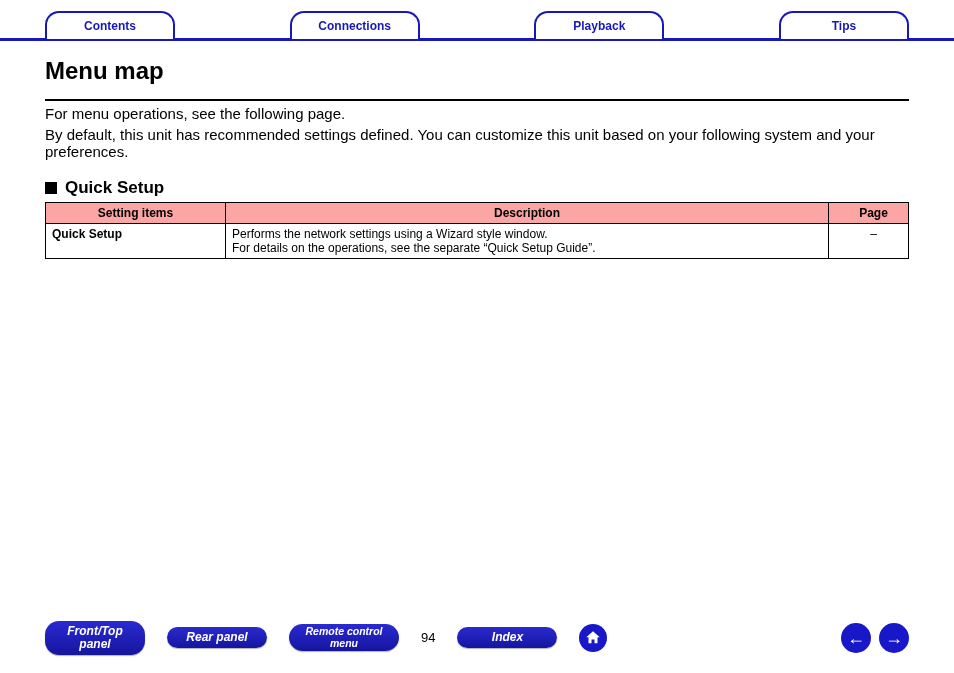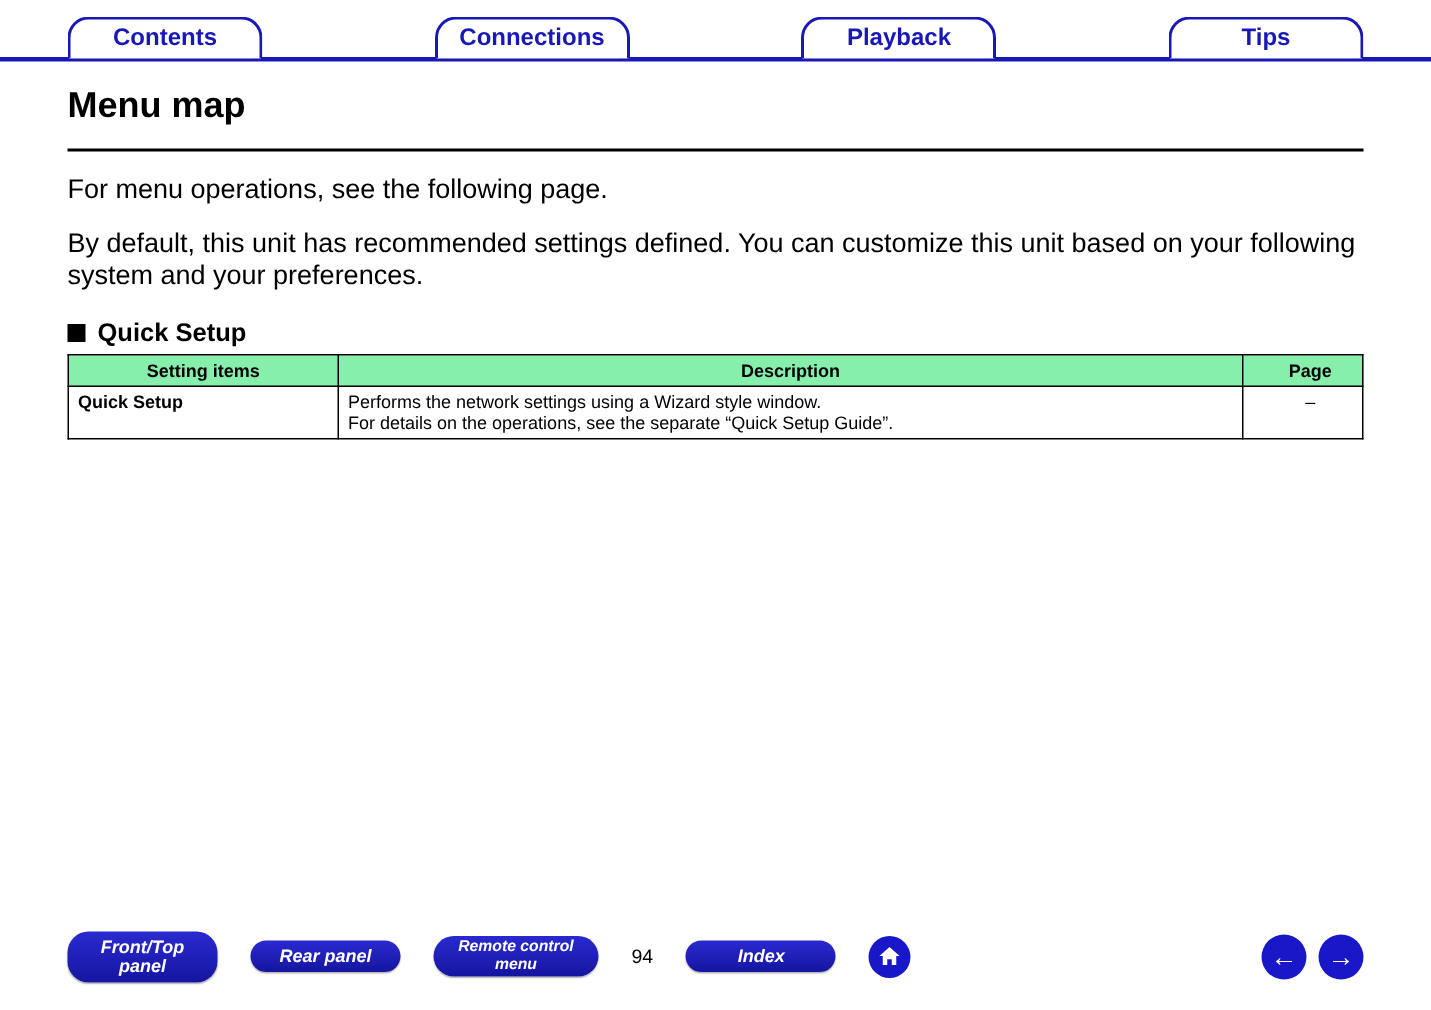--- a/index.html
+++ b/index.html
@@ -25,21 +25,21 @@
     height: 28px;
     border: 2px solid #1818b8;
     border-bottom: none;
     border-top-left-radius: 14px;
     border-top-right-radius: 14px;
     display: flex;
     align-items: center;
     justify-content: center;
     font-weight: bold;
     color: #1818b8;
-    font-size: 16px;
+    font-size: 12px;
     background: #fff;
     cursor: pointer;
     position: relative;
     bottom: -1px;
   }
   .tab.active {
     background: #1818b8;
     color: #fff;
   }
 
@@ -47,22 +47,22 @@
     padding: 10px 45px 0 45px;
   }
   h1.page-title {
     font-size: 24px;
     font-weight: bold;
     margin: 6px 0 4px 0;
     padding-bottom: 14px;
     border-bottom: 2px solid #000;
   }
   .intro p {
-    margin: 15px 0;
-    font-size: 18px;
+    margin: 4px 0;
+    font-size: 15px;
   }
   .section-head {
     display: flex;
     align-items: center;
     gap: 8px;
     margin-top: 18px;
     margin-bottom: 4px;
   }
   .sq {
     width: 12px;
@@ -81,21 +81,21 @@
   }
   table.settings th, table.settings td {
     border: 1px solid #000;
     padding: 3px 6px;
     text-align: left;
     vertical-align: top;
   }
   table.settings th {
     text-align: center;
     font-weight: bold;
-    background: #86efac;
+    background: #fca5a5;
   }
   table.settings td.center { text-align:center; }
   table.settings .col-item { width: 180px; font-weight: bold;}
   table.settings .col-page { width: 80px; text-align:center;padding-left:16px; }
 
   
   .footer {
     position: absolute;
     bottom: 18px;
     left: 0;

